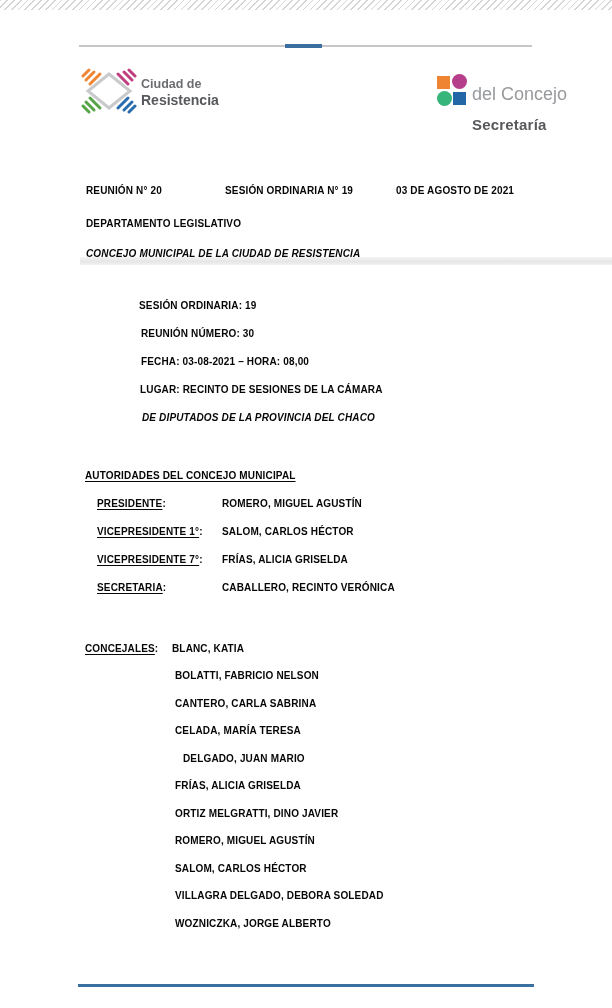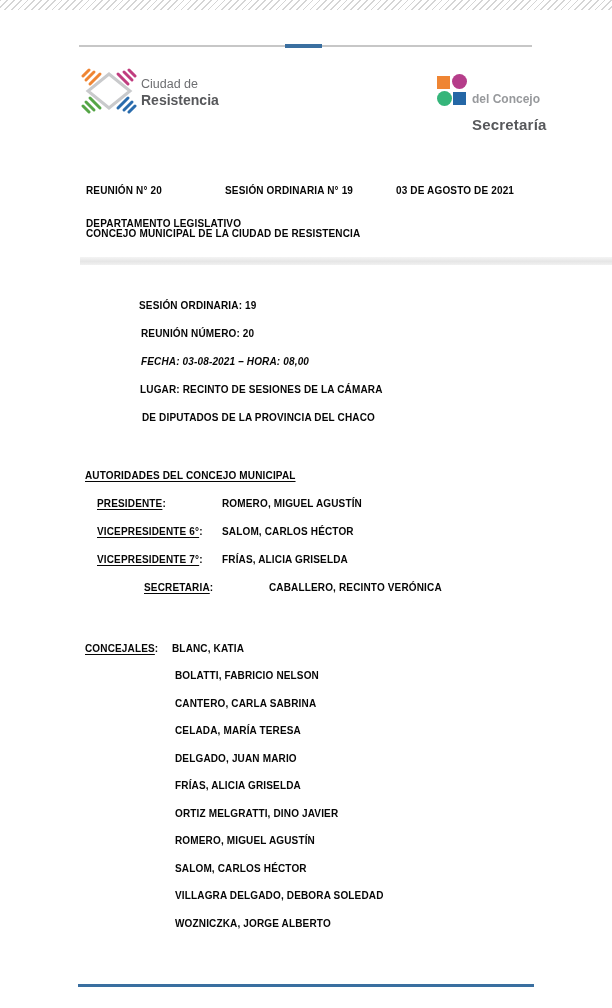--- a/index.html
+++ b/index.html
@@ -15,48 +15,48 @@
     background:repeating-linear-gradient(135deg,#d5d5d5 0 1.2px,#ffffff 1.2px 4.8px);
   }
   .rule-gray{left:79px;top:45px;width:453px;height:2px;background:#c7c7c7;}
   .rule-accent{left:285px;top:44px;width:37px;height:4px;background:#3a6fa0;}
   .footer-rule{left:78px;top:984px;width:456px;height:3px;background:#3a6fa0;}
   .band{
     left:80px;top:257px;width:532px;height:8px;
     background:linear-gradient(to bottom,#f4f4f4,#e6e6e6 55%,#f1f1f1);
   }
   .logo-left-svg{left:80px;top:68px;}
-  .brand-left-top{left:141px;top:77px;font-size:12.5px;color:#6d6e71;font-weight:400;}
+  .brand-left-top{left:141px;top:77px;font-size:12.5px;color:#6d6e71;font-weight:700;}
   .brand-left-bottom{left:141px;top:92px;font-size:14px;color:#57585b;font-weight:700;text-align:right;}
   .logo-right{left:437px;top:73px;width:31px;height:32px;}
   .lr{position:absolute;}
   .lr-orange{left:0;top:3px;width:13px;height:13px;background:#ef8533;}
   .lr-magenta{left:15px;top:1px;width:15px;height:15px;border-radius:50%;background:#b53d8a;}
   .lr-green{left:0;top:18px;width:15px;height:15px;border-radius:50%;background:#35b57a;}
   .lr-blue{left:16px;top:19px;width:13px;height:13px;background:#2467a6;}
   .brand-right-top{left:472px;top:71px;font-size:15px;color:#57585b;font-weight:700;letter-spacing:.2px;margin-top:45px;}
-  .brand-right-bottom{left:472px;top:92px;font-size:12px;color:#97999c;font-weight:700;}
+  .brand-right-bottom{left:472px;top:84px;font-size:18px;color:#97999c;font-weight:400;}
   .meta-reunion{left:86px;top:185px;}
   .meta-sesion{left:225px;top:185px;}
   .meta-fecha{left:396px;top:185px;}
   .dept{left:86px;top:218px;}
-  .inst{left:86px;top:228px;}
+  .inst{left:86px;top:248px;font-style:italic;}
   .sess-0{left:139px;top:300px;}
   .sess-1{left:141px;top:328px;}
-  .sess-2{left:141px;top:356px;font-style:italic;}
+  .sess-2{left:141px;top:356px;}
   .sess-3{left:140px;top:384px;}
-  .sess-4{left:142px;top:412px;}
+  .sess-4{left:142px;top:412px;font-style:italic;}
   .auth-title{left:85px;top:470px;}
   .auth-label{left:85px;padding-left:12px;}
   .auth-value{left:222px;}
-  .y-498{top:498px;} .y-526{top:526px;} .y-554{top:554px;} .y-582{top:582px;margin-left:47px;}
+  .y-498{top:498px;} .y-526{top:526px;} .y-554{top:554px;} .y-582{top:582px;}
   .conc-label{left:85px;top:643px;}
   .conc-0{left:172px;top:643px;}
   .conc-n{left:175px;}
-  .cy-1{top:670px;} .cy-2{top:698px;text-align:center;} .cy-3{top:725px;} .cy-4{top:753px;} .cy-5{top:780px;}
+  .cy-1{top:670px;} .cy-2{top:698px;text-align:center;} .cy-3{top:725px;} .cy-4{top:753px;margin-left:8px;} .cy-5{top:780px;}
   .cy-6{top:808px;} .cy-7{top:835px;} .cy-8{top:863px;} .cy-9{top:890px;} .cy-10{top:918px;}
 </style>
 </head>
 <body>
 
 <div class="abs hatch"></div>
 <div class="abs rule-gray"></div>
 <div class="abs rule-accent"></div>
 
 <svg class="abs logo-left-svg" width="58" height="46" viewBox="0 0 58 46">
@@ -96,31 +96,31 @@
 
 <div class="abs t meta-reunion">REUNIÓN N° 20</div>
 <div class="abs t meta-sesion">SESIÓN ORDINARIA N° 19</div>
 <div class="abs t meta-fecha">03 DE AGOSTO DE 2021</div>
 
 <div class="abs t dept">DEPARTAMENTO LEGISLATIVO</div>
 <div class="abs t inst">CONCEJO MUNICIPAL DE LA CIUDAD DE RESISTENCIA</div>
 <div class="abs band"></div>
 
 <div class="abs t sess-0">SESIÓN ORDINARIA: 19</div>
-<div class="abs t sess-1">REUNIÓN NÚMERO: 20</div>
+<div class="abs t sess-1">REUNIÓN NÚMERO: 30</div>
 <div class="abs t sess-2">FECHA: 03-08-2021 – HORA: 08,00</div>
 <div class="abs t sess-3">LUGAR: RECINTO DE SESIONES DE LA CÁMARA</div>
 <div class="abs t sess-4">DE DIPUTADOS DE LA PROVINCIA DEL CHACO</div>
 
 <div class="abs t auth-title"><span class="u">AUTORIDADES DEL CONCEJO MUNICIPAL</span></div>
 
 <div class="abs t auth-label y-498"><span class="u">PRESIDENTE</span><span>:</span></div>
 <div class="abs t auth-value y-498">ROMERO, MIGUEL AGUSTÍN</div>
 
-<div class="abs t auth-label y-526"><span class="u">VICEPRESIDENTE 6°</span><span>:</span></div>
+<div class="abs t auth-label y-526"><span class="u">VICEPRESIDENTE 1°</span><span>:</span></div>
 <div class="abs t auth-value y-526">SALOM, CARLOS HÉCTOR</div>
 
 <div class="abs t auth-label y-554"><span class="u">VICEPRESIDENTE 7°</span><span>:</span></div>
 <div class="abs t auth-value y-554">FRÍAS, ALICIA GRISELDA</div>
 
 <div class="abs t auth-label y-582"><span class="u">SECRETARIA</span><span>:</span></div>
 <div class="abs t auth-value y-582">CABALLERO, RECINTO VERÓNICA</div>
 
 <div class="abs t conc-label"><span class="u">CONCEJALES</span><span>:</span></div>
 <div class="abs t conc-0">BLANC, KATIA</div>

